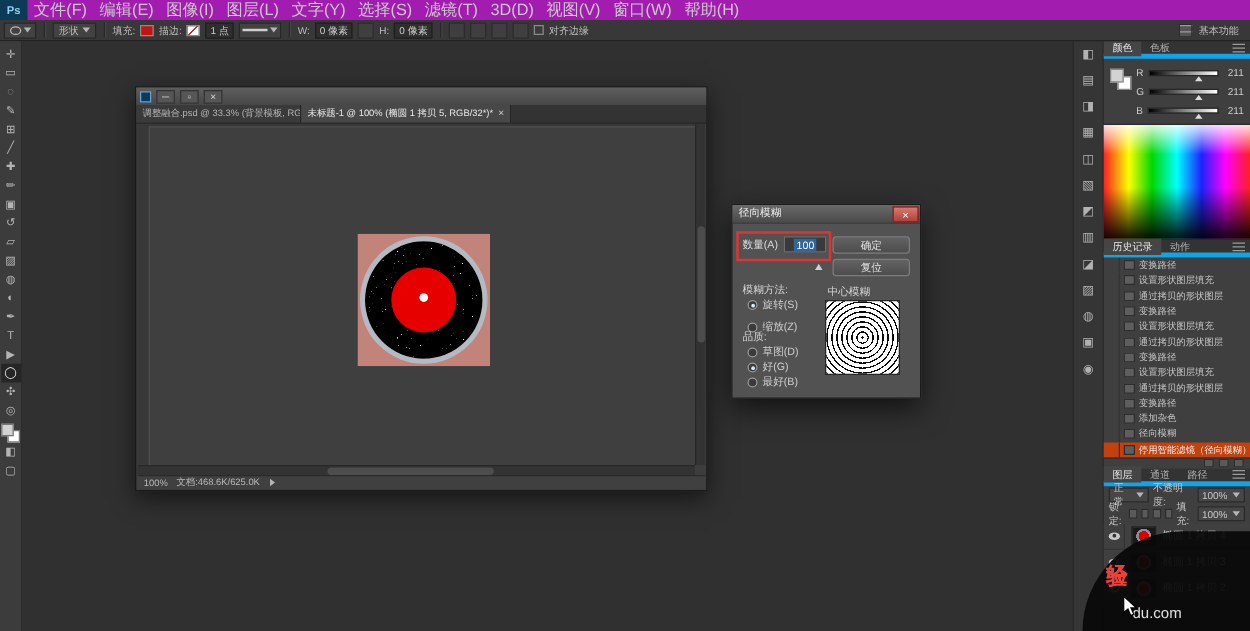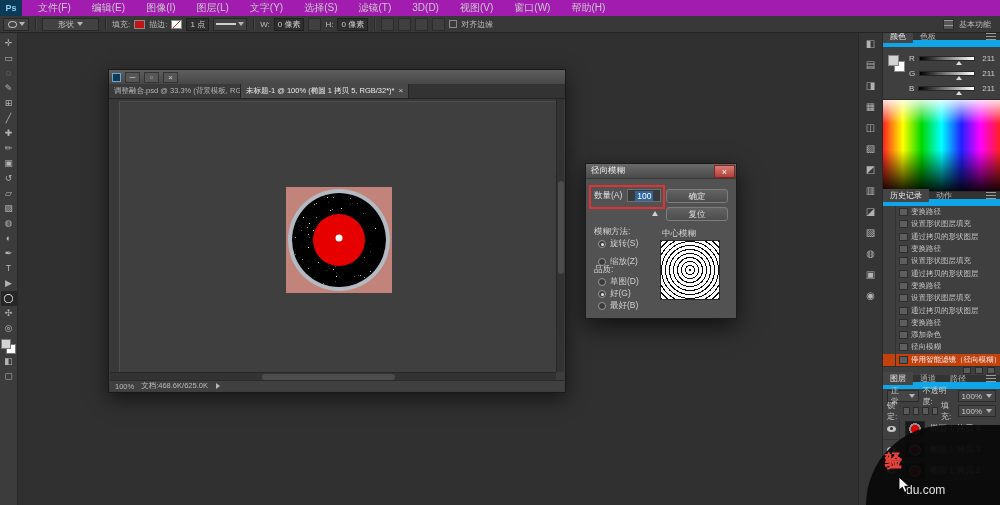--- a/index.html
+++ b/index.html
@@ -5,28 +5,28 @@
   * { margin:0; padding:0; box-sizing:border-box; }
   html,body { background:#222; }
   #app {
     position:relative; width:1000px; height:505px; overflow:hidden;
     background:#303030; font-family:"Liberation Sans","DejaVu Sans",sans-serif;
     color:#ccc; -webkit-font-smoothing:antialiased;
   }
   
   .menubar { position:absolute; left:0; top:0; width:1000px; height:16px; background:#a21caf; display:flex; align-items:center; z-index:6; }
   .pslogo { width:22px; height:16px; background:#0d3a56; color:#8fd0f4; font-size:9px; font-weight:bold; text-align:center; line-height:16px; }
-  .menu-item { padding:0 5px; font-size:10px; color:#c9c9c9; line-height:16px; white-space:nowrap;margin-left:11px; }
+  .menu-item { padding:0 5px; font-size:13px; color:#c9c9c9; line-height:16px; white-space:nowrap; }
   
   .optionsbar { position:absolute; left:0; top:16px; width:1000px; height:17px; background:#383838; border-bottom:1px solid #232323; display:flex; align-items:center; font-size:8px; color:#bdbdbd; padding:0 3px; gap:4px; z-index:5; white-space:nowrap; }
   .vsep { width:1px; height:12px; background:#282828; box-shadow:1px 0 0 #454545; margin:0 2px; flex:none; }
   .tpreset { width:26px; height:13px; background:#424242; border:1px solid #272727; display:flex; align-items:center; justify-content:center; gap:2px; }
   .tpreset .oval { width:9px; height:7px; border:1px solid #bbb; border-radius:50%; }
   .caret { width:0; height:0; border-left:3px solid transparent; border-right:3px solid transparent; border-top:4px solid #b5b5b5; display:inline-block; }
-  .mini-select { background:#424242; border:1px solid #272727; height:13px; line-height:11px; padding:0 15px; display:flex; align-items:center; gap:3px; }
+  .mini-select { background:#424242; border:1px solid #272727; height:13px; line-height:11px; padding:0 4px; display:flex; align-items:center; gap:3px; }
   .swatch-fill { width:11px; height:9px; background:#c01515; border:1px solid #8a8a8a; }
   .swatch-stroke { width:11px; height:9px; border:1px solid #8a8a8a; background:linear-gradient(135deg,#fff 44%,#d22 46%,#d22 54%,#fff 56%); }
   .mini-field { background:#2e2e2e; border:1px solid #1f1f1f; height:13px; line-height:11px; padding:0 3px; color:#ccc; display:flex; align-items:center; }
   .linestyle { width:34px; height:13px; background:#424242; border:1px solid #272727; display:flex; align-items:center; padding:0 2px; gap:2px; }
   .linestyle .ln { flex:1; height:2px; background:#cfcfcf; }
   .opt-ic { width:13px; height:13px; background:#3f3f3f; border:1px solid #2b2b2b; }
   .checkbox { width:8px; height:8px; background:#3a3a3a; border:1px solid #8a8a8a; display:inline-block; }
   .ws-right { margin-left:auto; display:flex; align-items:center; gap:5px; padding-right:6px; }
   .grid-ic { width:11px; height:11px; background:
       linear-gradient(#9a9a9a,#9a9a9a) 0 0/11px 1px no-repeat,
@@ -73,21 +73,21 @@
   .radio { width:8px; height:8px; border-radius:50%; border:1px solid #989898; background:#3a3a3a; position:relative; flex:none; }
   .radio.on::after { content:""; position:absolute; left:2px; top:2px; width:3px; height:3px; border-radius:50%; background:#d9ecff; }
   .center-label { position:absolute; left:76px; top:64px; color:#d5d5d5; }
   .blur-preview { position:absolute; left:74px; top:76px; width:60px; height:60px; border:1px solid #262626;
       background:#fff; background-image:repeating-radial-gradient(circle at 50% 50%, #0a0a0a 0 1px, #fff 1px 4px); }
   
   .strip { position:absolute; left:858px; top:33px; width:24px; bottom:0; background:#353535; border-left:1px solid #262626; display:flex; flex-direction:column; align-items:center; padding-top:4px; gap:7px; z-index:4; }
   .sicon { width:16px; height:14px; font-size:10px; line-height:14px; text-align:center; color:#b2b2b2; }
   
   .dock { position:absolute; left:882px; top:33px; width:118px; bottom:0; background:#3f3f3f; border-left:1px solid #292929; z-index:4; }
-  .ptabs { height:14px; background:#333; display:flex; align-items:center; border-bottom:7px solid #0ea5e9; }
+  .ptabs { height:14px; background:#333; display:flex; align-items:center; border-bottom:4px solid #0ea5e9; }
   .ptab { padding:0 7px; font-size:8px; line-height:13px; color:#b3b3b3; }
   .ptab.active { background:#454545; color:#e8e8e8; }
   .pmenu { margin-left:auto; margin-right:4px; width:10px; height:7px;
       background:linear-gradient(#9a9a9a,#9a9a9a) 0 0/10px 1px no-repeat,
                  linear-gradient(#9a9a9a,#9a9a9a) 0 3px/10px 1px no-repeat,
                  linear-gradient(#9a9a9a,#9a9a9a) 0 6px/10px 1px no-repeat; }
   .color-body { position:relative; height:52px; }
   .fgbg { position:absolute; left:5px; top:8px; width:17px; height:17px; }
   .fgbg .f { position:absolute; left:0; top:0; width:11px; height:11px; background:#d3d3d3; border:1px solid #888; z-index:2; }
   .fgbg .b { position:absolute; right:0; bottom:0; width:11px; height:11px; background:#fff; border:1px solid #888; }

